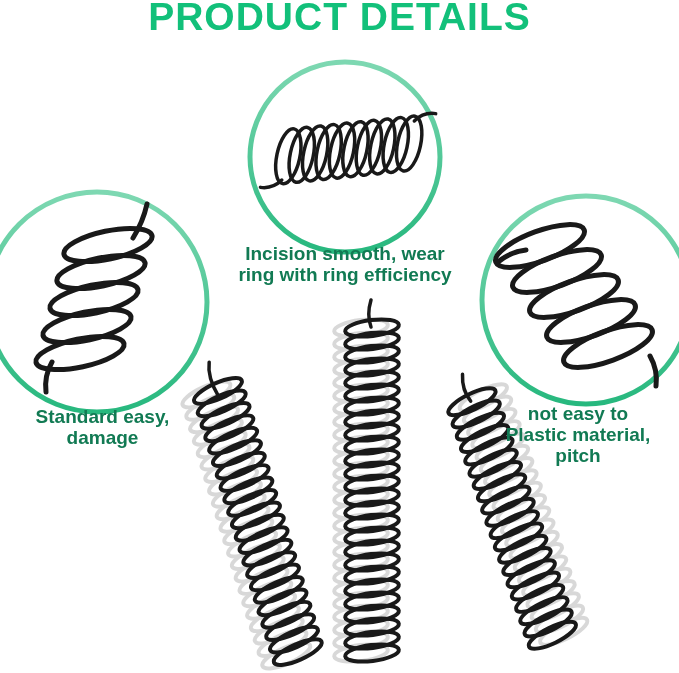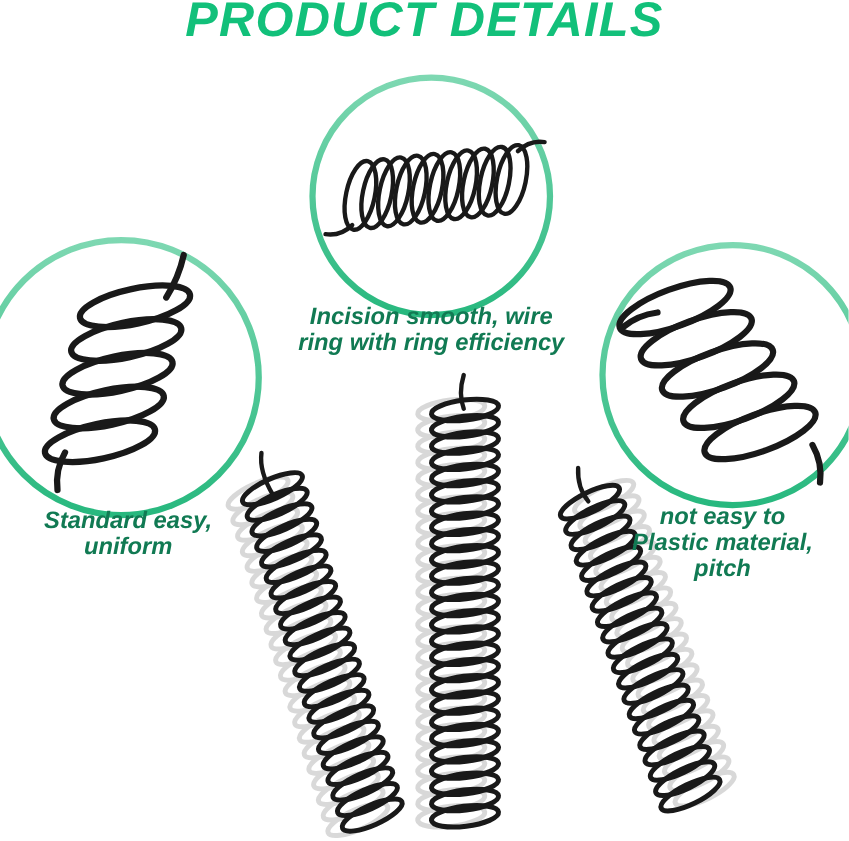--- a/index.html
+++ b/index.html
@@ -1,17 +1,17 @@
 <!DOCTYPE html>
 <html><head>
 <meta charset="utf-8">
 <style>
   html,body{margin:0;padding:0;background:#ffffff;}
   body{width:679px;height:673px;overflow:hidden;font-family:"Liberation Sans",sans-serif;}
-  .canvas{position:relative;width:679px;height:673px;background:#ffffff;font-style:italic;}
+  .canvas{position:relative;width:679px;height:673px;background:#ffffff;}
   .page-title{
     position:absolute;top:-6px;left:0;right:0;margin:0;
     text-align:center;font-size:39px;line-height:46px;font-weight:bold;
     letter-spacing:1px;color:#12c07a;
   }
   .illustration{position:absolute;left:0;top:0;width:679px;height:673px;}
   .caption{
     position:absolute;text-align:center;color:#117a53;
     font-weight:bold;font-size:19px;line-height:21px;
   }
@@ -250,27 +250,27 @@
             <ellipse cx="512" cy="616" rx="26" ry="8" transform="rotate(-7 512 616)" fill="none" stroke="#191919" stroke-width="4"></ellipse>
             <ellipse cx="512" cy="629" rx="26" ry="8" transform="rotate(-7 512 629)" fill="none" stroke="#191919" stroke-width="4"></ellipse>
             <ellipse cx="512" cy="642" rx="26" ry="8" transform="rotate(-7 512 642)" fill="none" stroke="#191919" stroke-width="4"></ellipse>
           </g>
       </g>
 
     </g>
   </svg>
 
   <div class="caption caption-top">
-    <span>Incision smooth, wire</span>
+    <span>Incision smooth, wear</span>
     <span>ring with ring efficiency</span>
   </div>
 
   <div class="caption caption-left">
     <span>Standard easy,</span>
-    <span>uniform</span>
+    <span>damage</span>
   </div>
 
   <div class="caption caption-right">
     <span>not easy to</span>
     <span>Plastic material,</span>
     <span>pitch</span>
   </div>
 
 </div>
 

